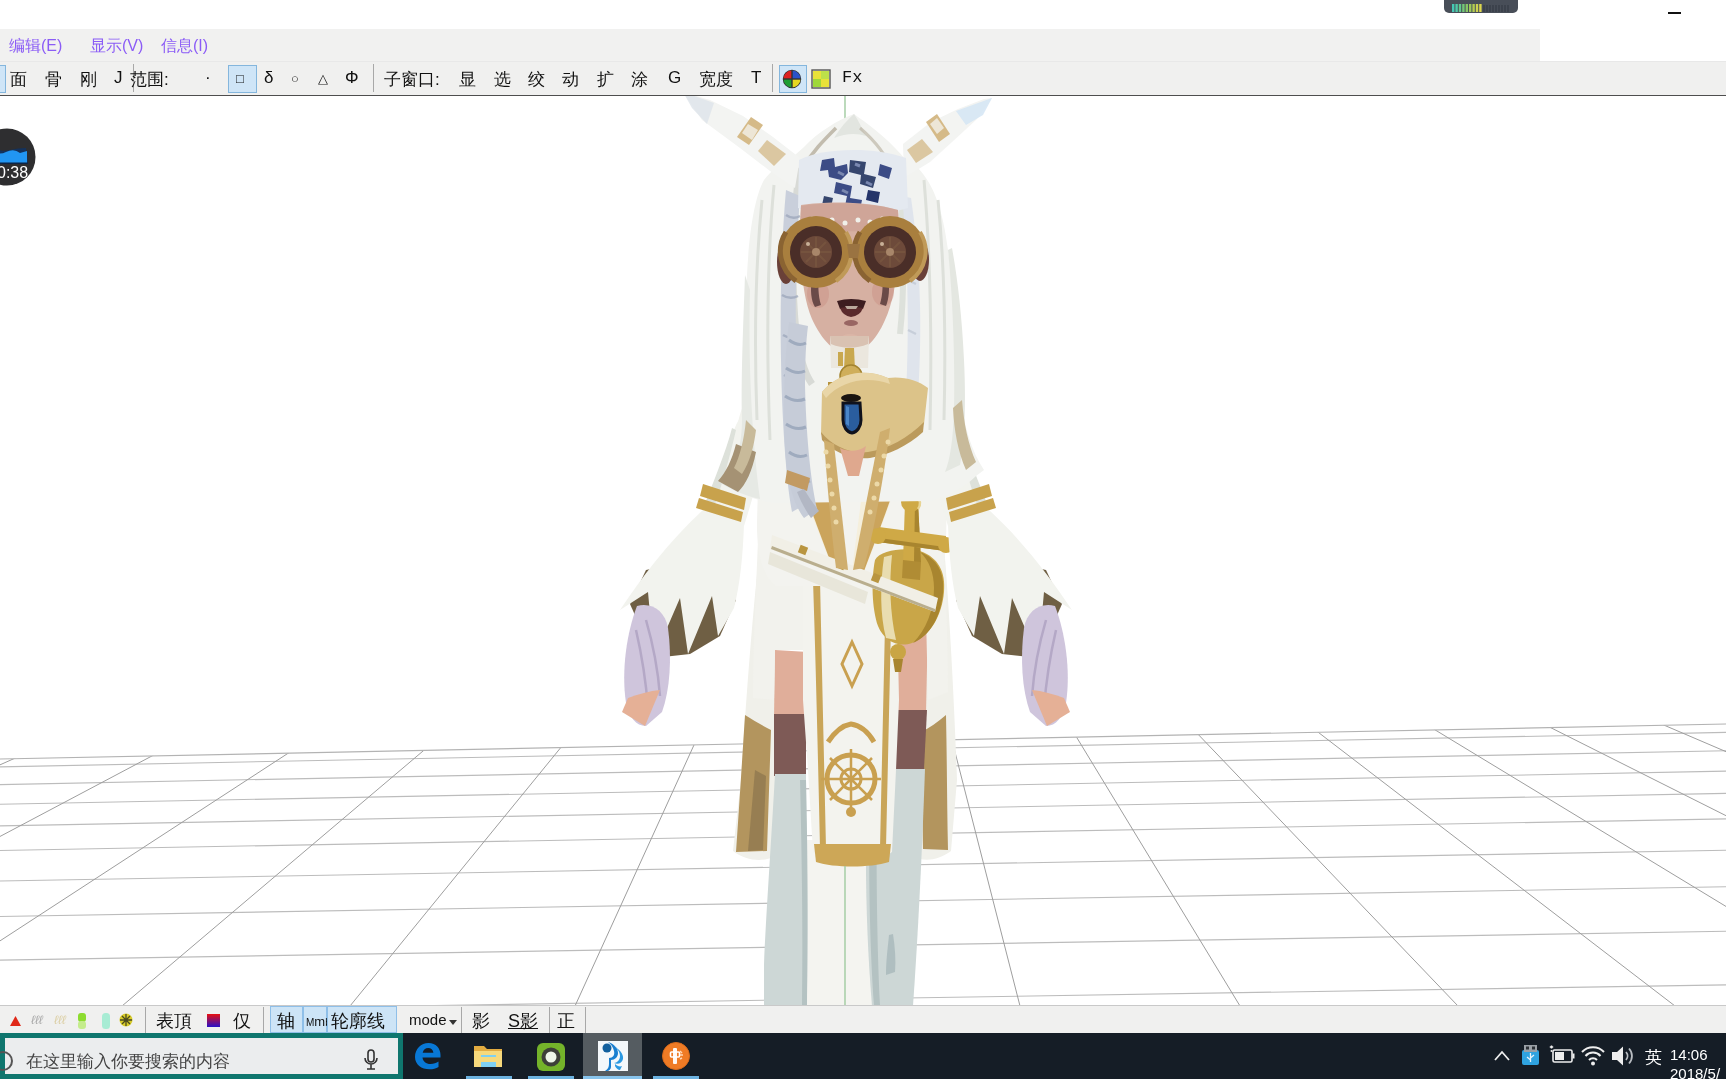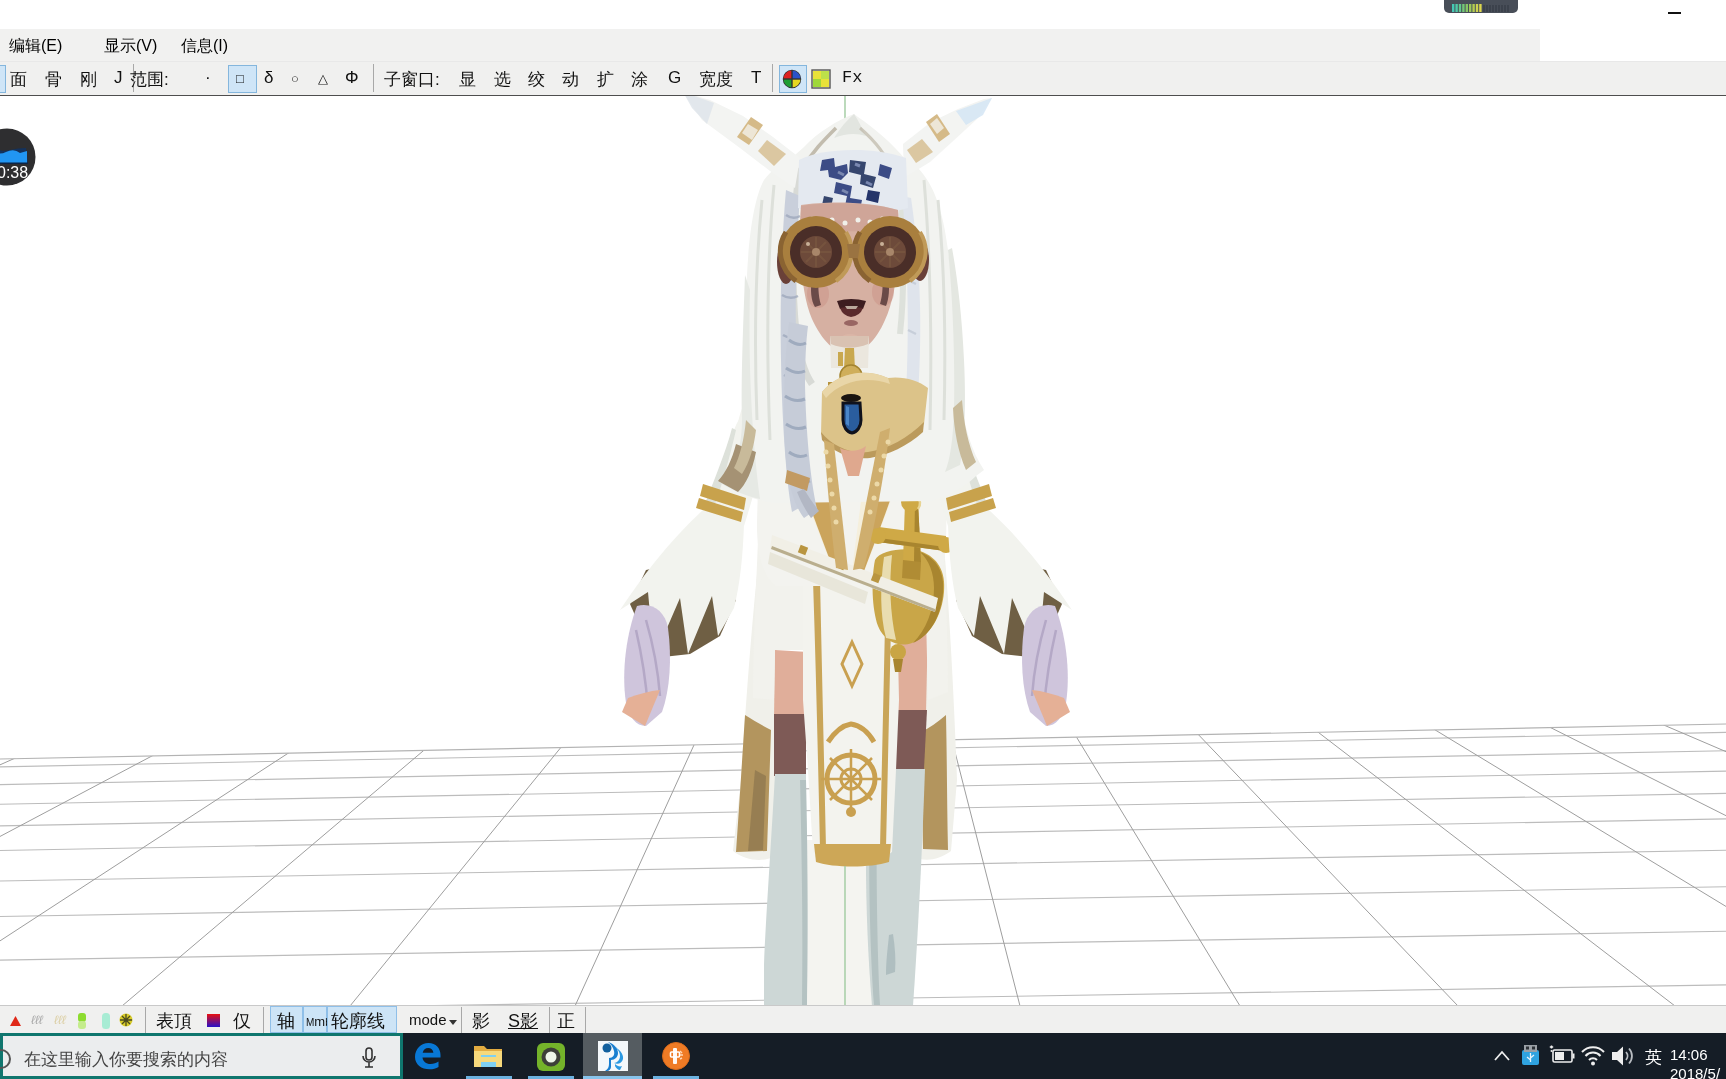--- a/index.html
+++ b/index.html
@@ -3,38 +3,38 @@
 <meta charset="utf-8">
 <style>
 html,body{margin:0;padding:0;width:1726px;height:1079px;overflow:hidden;background:#fff;
  font-family:"Liberation Sans",sans-serif;}
 #page{position:absolute;inset:0;width:1726px;height:1079px;}
 .abs{position:absolute;}
 
 #topwhite{left:0;top:0;width:1726px;height:29px;background:#fff;}
 #meter{left:1444px;top:0;width:74px;height:13px;background:#484e58;border-radius:0 0 5px 5px;}
 #mindash{left:1668px;top:12px;width:13px;height:2px;background:#111;}
-#menubar{left:0;top:29px;width:1540px;height:32px;background:#f1f1f0;color:#000000;font-size:16px;}
+#menubar{left:0;top:29px;width:1540px;height:32px;background:#f1f1f0;color:#8b5cf6;font-size:16px;}
 #menubar span{position:absolute;top:7px;}
 #toolbar{left:0;top:61px;width:1726px;height:33px;background:#f0f0ef;border-top:1px solid #e8e8e8;
  border-bottom:2px solid #4e4e4e;color:#111;font-size:17px;}
 #toolbar .t{position:absolute;top:6px;}
 #toolbar .sep{position:absolute;top:2px;height:28px;width:1px;background:#a8a8a8;}
 .selbox{position:absolute;background:#cfe5f7;border:1px solid #84b6dd;}
 
 #viewport{left:0;top:96px;width:1726px;height:909px;background:#fff;}
 
 #btoolbar{left:0;top:1005px;width:1726px;height:28px;background:#f0f0ef;border-top:1px solid #c9c9c9;
  font-size:18px;color:#111;}
 #btoolbar .t{position:absolute;top:3px;}
 #btoolbar .sep{position:absolute;top:1px;height:26px;width:1px;background:#a8a8a8;}
 .bsel{position:absolute;top:0px;height:27px;background:#cde4f6;border:1px solid #8fbfe8;box-sizing:border-box;}
 
 #taskbar{left:0;top:1033px;width:1726px;height:46px;background:#151d26;}
-#search{position:absolute;left:0;top:0;width:403px;height:46px;background:#ebedee;border:3px solid #0f766e;box-sizing:border-box;}
+#search{position:absolute;left:0;top:0;width:403px;height:46px;background:#ebedee;border:5px solid #0f766e;box-sizing:border-box;}
 #search .txt{position:absolute;left:21px;top:12px;font-size:17px;color:#444;}
 .tb-slot{position:absolute;top:0;width:58px;height:46px;}
 .underline{position:absolute;bottom:0;left:6px;width:46px;height:3px;background:#6cb2e0;}
 .trayicon{position:absolute;top:0;height:46px;}
 #clock{position:absolute;right:0px;top:12px;width:56px;text-align:left;color:#fff;font-size:15px;line-height:19px;}
 </style>
 </head>
 <body>
 <div id="page">
   <div class="abs" id="topwhite"></div>
@@ -58,22 +58,22 @@
           <rect x="54" y="4" width="2" height="7" fill="#3c424c"></rect>
         <rect x="57" y="4" width="2" height="7" fill="#3c424c"></rect>
           <rect x="60" y="4" width="2" height="7" fill="#3c424c"></rect>
         <rect x="63" y="4" width="2" height="7" fill="#3c424c"></rect>
       </g>
     </svg>
   </div>
   <div class="abs" id="mindash"></div>
   <div class="abs" id="menubar">
     <span style="left:9px;">编辑(E)</span>
-    <span style="left:104px;">显示(V)</span>
-    <span style="left:181px;text-align:center;">信息(I)</span>
+    <span style="left:90px;">显示(V)</span>
+    <span style="left:161px;text-align:center;">信息(I)</span>
   </div>
   <div class="abs" id="toolbar">
     <div class="selbox" style="left:-6px;top:3px;width:10px;height:26px;"></div>
     <span class="t" style="left:10px;">面</span>
     <span class="t" style="left:45px;">骨</span>
     <span class="t" style="left:80px;">刚</span>
     <span class="t" style="left:114px;">J</span>
     <div class="sep" style="left:133px;"></div>
     <span class="t" style="left:130px;">范围:</span>
     <span class="t" style="left:205px;">·</span>

